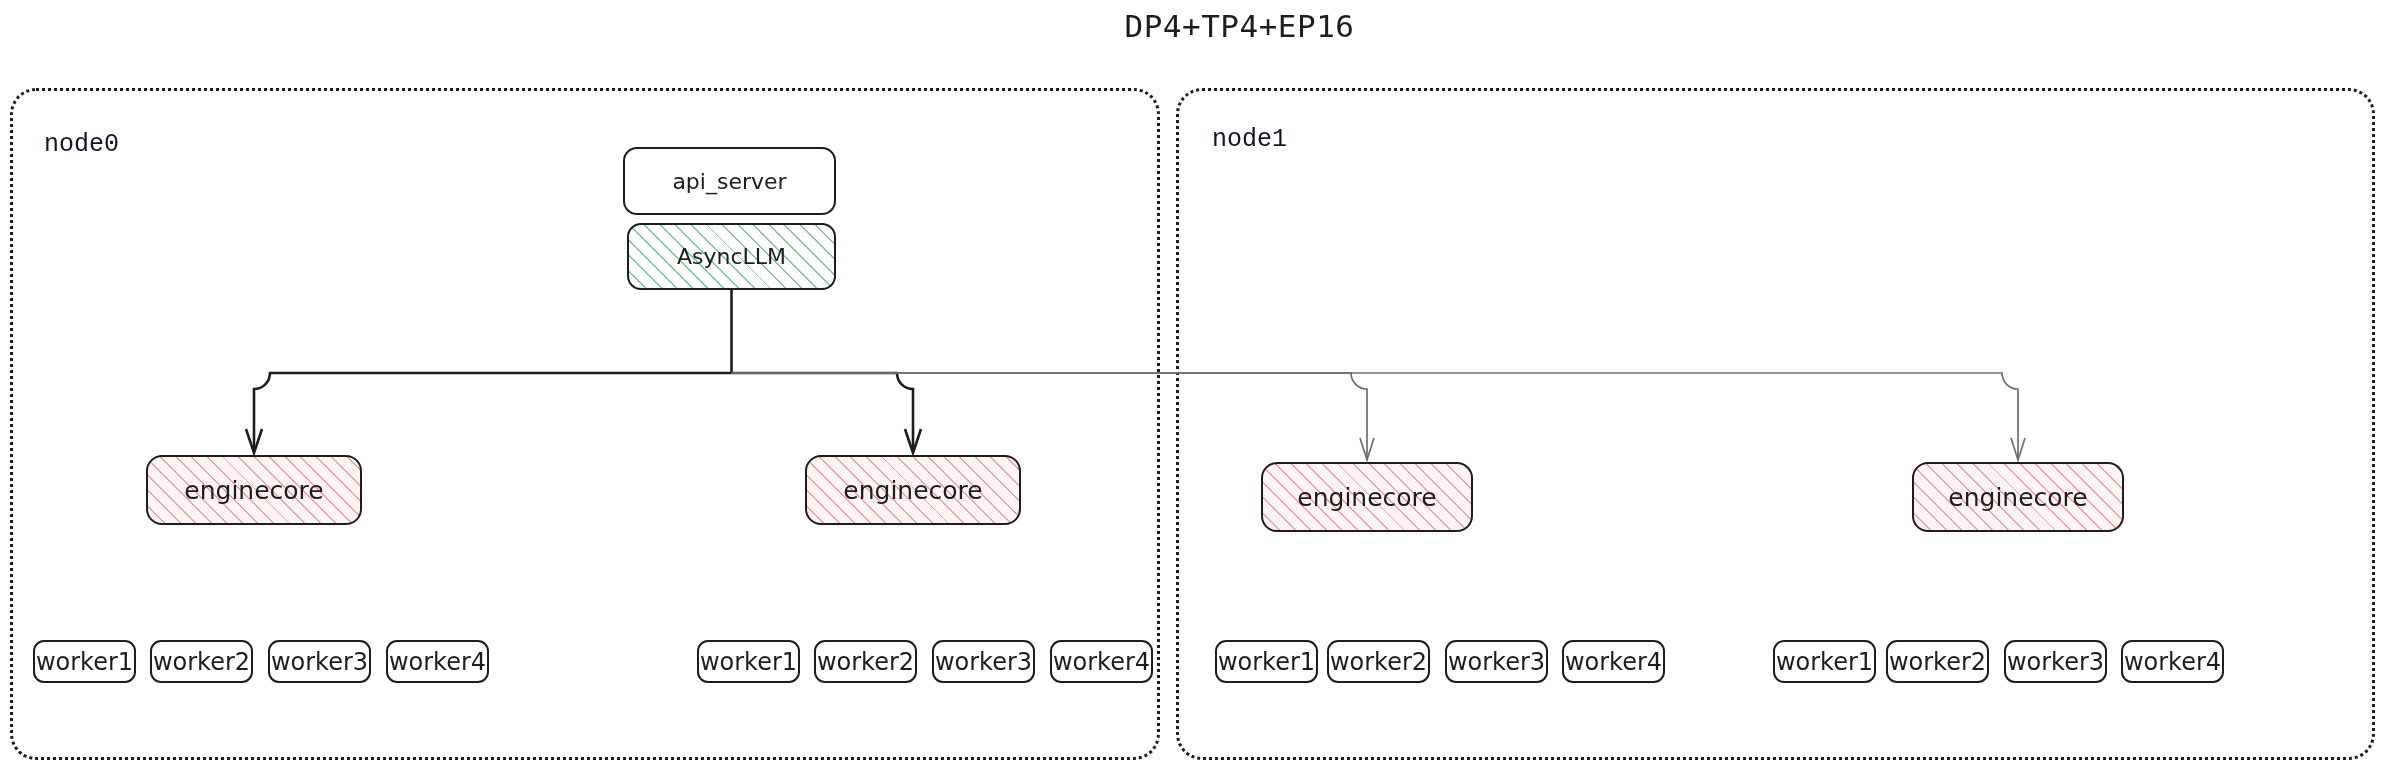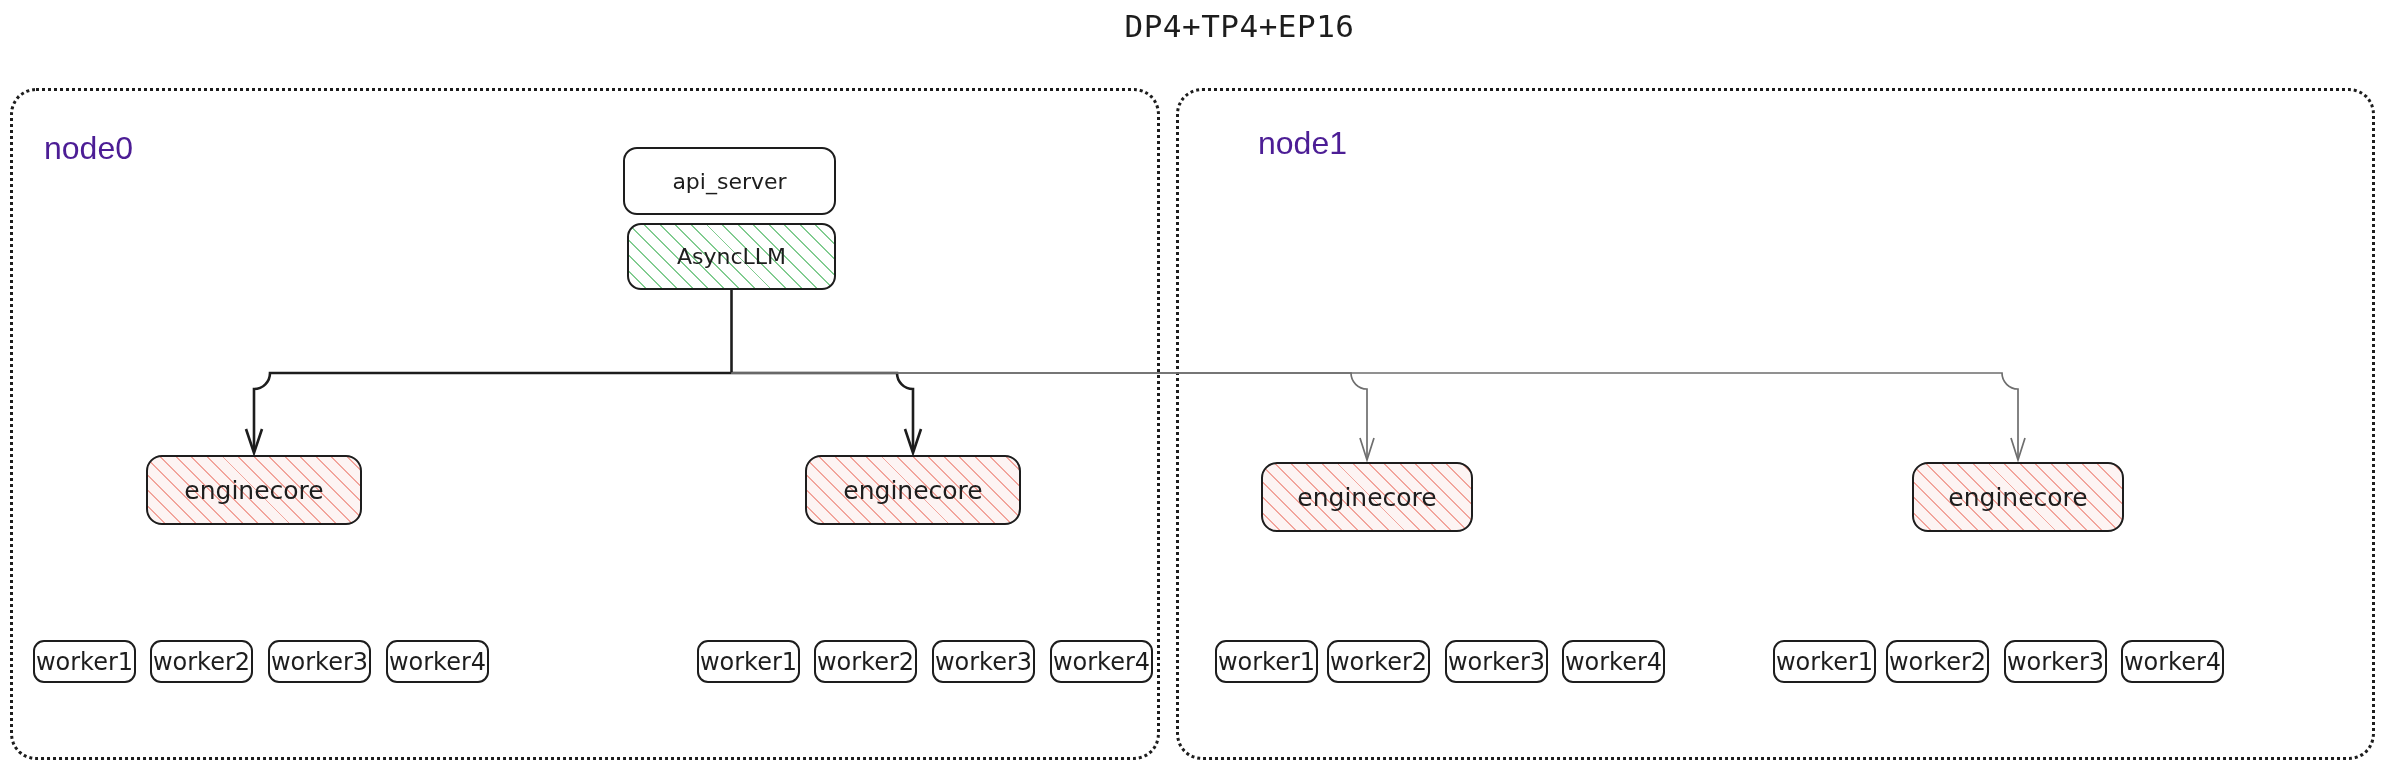--- a/index.html
+++ b/index.html
@@ -38,23 +38,23 @@
   
   .node-box {
     position: absolute;
     border: 3px dotted #1d1d1d;
     border-radius: 26px;
     background: transparent;
     box-sizing: border-box;
   }
   .node-label {
     position: absolute;
-    font-family: Liberation Sans, sans-serif;
-    font-size: 32px;
-    color: #4c1d95;
+    font-family: Liberation Mono, monospace;
+    font-size: 25px;
+    color: #0f172a;
     white-space: pre;
   }
 
   
   .shape {
     position: absolute;
     box-sizing: border-box;
     display: flex;
     align-items: center;
     justify-content: center;
@@ -136,21 +136,21 @@
 <body>
 
 <div id="canvas">
 
   <div id="diagram-title">DP4+TP4+EP16</div>
 
   <div class="node-box" id="node0-box" style="left: 10px; top: 88px; width: 1150px; height: 672px;"></div>
   <div class="node-label" id="node0-label" style="left: 44px; top: 130px;">node0</div>
 
   <div class="node-box" id="node1-box" style="left: 1176px; top: 88px; width: 1199px; height: 672px;"></div>
-  <div class="node-label" id="node1-label" style="left: 1212px; top: 125px; margin-left: 46px;">node1</div>
+  <div class="node-label" id="node1-label" style="left: 1212px; top: 125px;">node1</div>
 
   <svg id="connectors" viewBox="0 0 2383 773" xmlns="http://www.w3.org/2000/svg">
     <g id="edge-layer">
         <path d="M 731.5 290 L 731.5 373" class="edge-dark"></path>
         <path d="M 731.5 373 L 270 373 A 16 16 0 0 1 254 389 L 254 451" class="edge-dark"></path>
         <path d="M 246 429 L 254 453 L 262 429" class="arrowhead-dark"></path>
         <path d="M 731.5 373 L 897 373 A 16 16 0 0 0 913 389 L 913 451" class="edge-dark"></path>
         <path d="M 905 429 L 913 453 L 921 429" class="arrowhead-dark"></path>
         <path d="M 731.5 373 L 1351 373 A 16 16 0 0 0 1367 389 L 1367 458" class="edge-light"></path>
         <path d="M 1360 438 L 1367 460 L 1374 438" class="arrowhead-light"></path>

